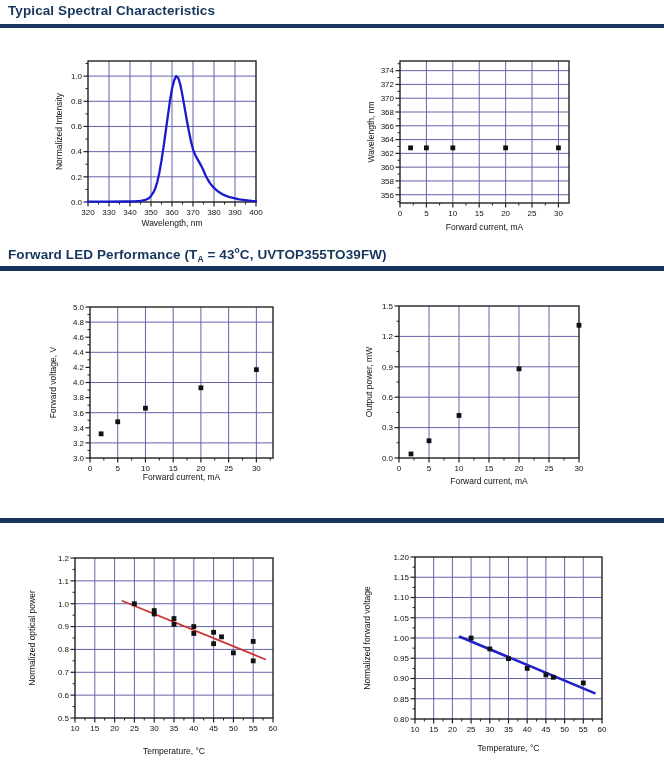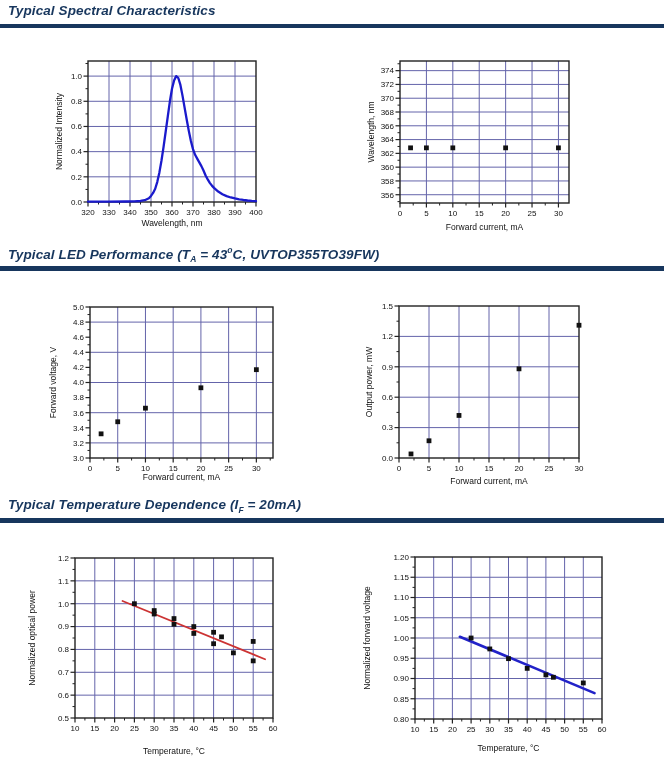--- a/index.html
+++ b/index.html
@@ -1,19 +1,19 @@
 <!DOCTYPE html>
 <html><head>
 <meta charset="utf-8">
 <style>
   html,body{margin:0;padding:0;background:#ffffff;}
   .page{position:relative;width:664px;height:769px;background:#ffffff;overflow:hidden;
         font-family:"Liberation Sans",sans-serif;}
   .sec-title{position:absolute;left:8px;font-weight:bold;font-size:13.5px;color:#17365d;
-             letter-spacing:0.1px;white-space:nowrap;font-style:italic;}
+             letter-spacing:0.1px;white-space:nowrap;}
   .sec-title sub{font-size:8.5px;}
   .sec-title sup{font-size:8.5px;}
   .rule{position:absolute;left:0;width:664px;height:4.5px;background:#17365d;}
   #charts{position:absolute;left:0;top:0;}
 </style>
 </head>
 <body>
 
 <div class="page">
 
@@ -473,19 +473,18 @@
           <rect x="580.9" y="680.5550000000001" width="4.8" height="4.8" fill="#111111"></rect>
         </g>
       </g>
     </svg>
 
   <div class="sec-title" style="top:3px;">
     <span>Typical Spectral Characteristics</span>
   </div>
   <div class="rule" style="top:23.5px;"></div>
 
-  <div class="sec-title" style="top:245px;"><span>Typical LED Performance (T</span><sub>A</sub><span> = 43</span><sup>o</sup><span>C, UVTOP355TO39FW)</span></div>
+  <div class="sec-title" style="top:245px;"><span>Forward LED Performance (T</span><sub>A</sub><span> = 43</span><sup>o</sup><span>C, UVTOP355TO39FW)</span></div>
   <div class="rule" style="top:266px;"></div>
 
-  <div class="sec-title" style="top:497px;"><span>Typical Temperature Dependence (I</span><sub>F</sub><span> = 20mA)</span></div>
   <div class="rule" style="top:518px;"></div>
 
 </div>
 
 </body></html>

